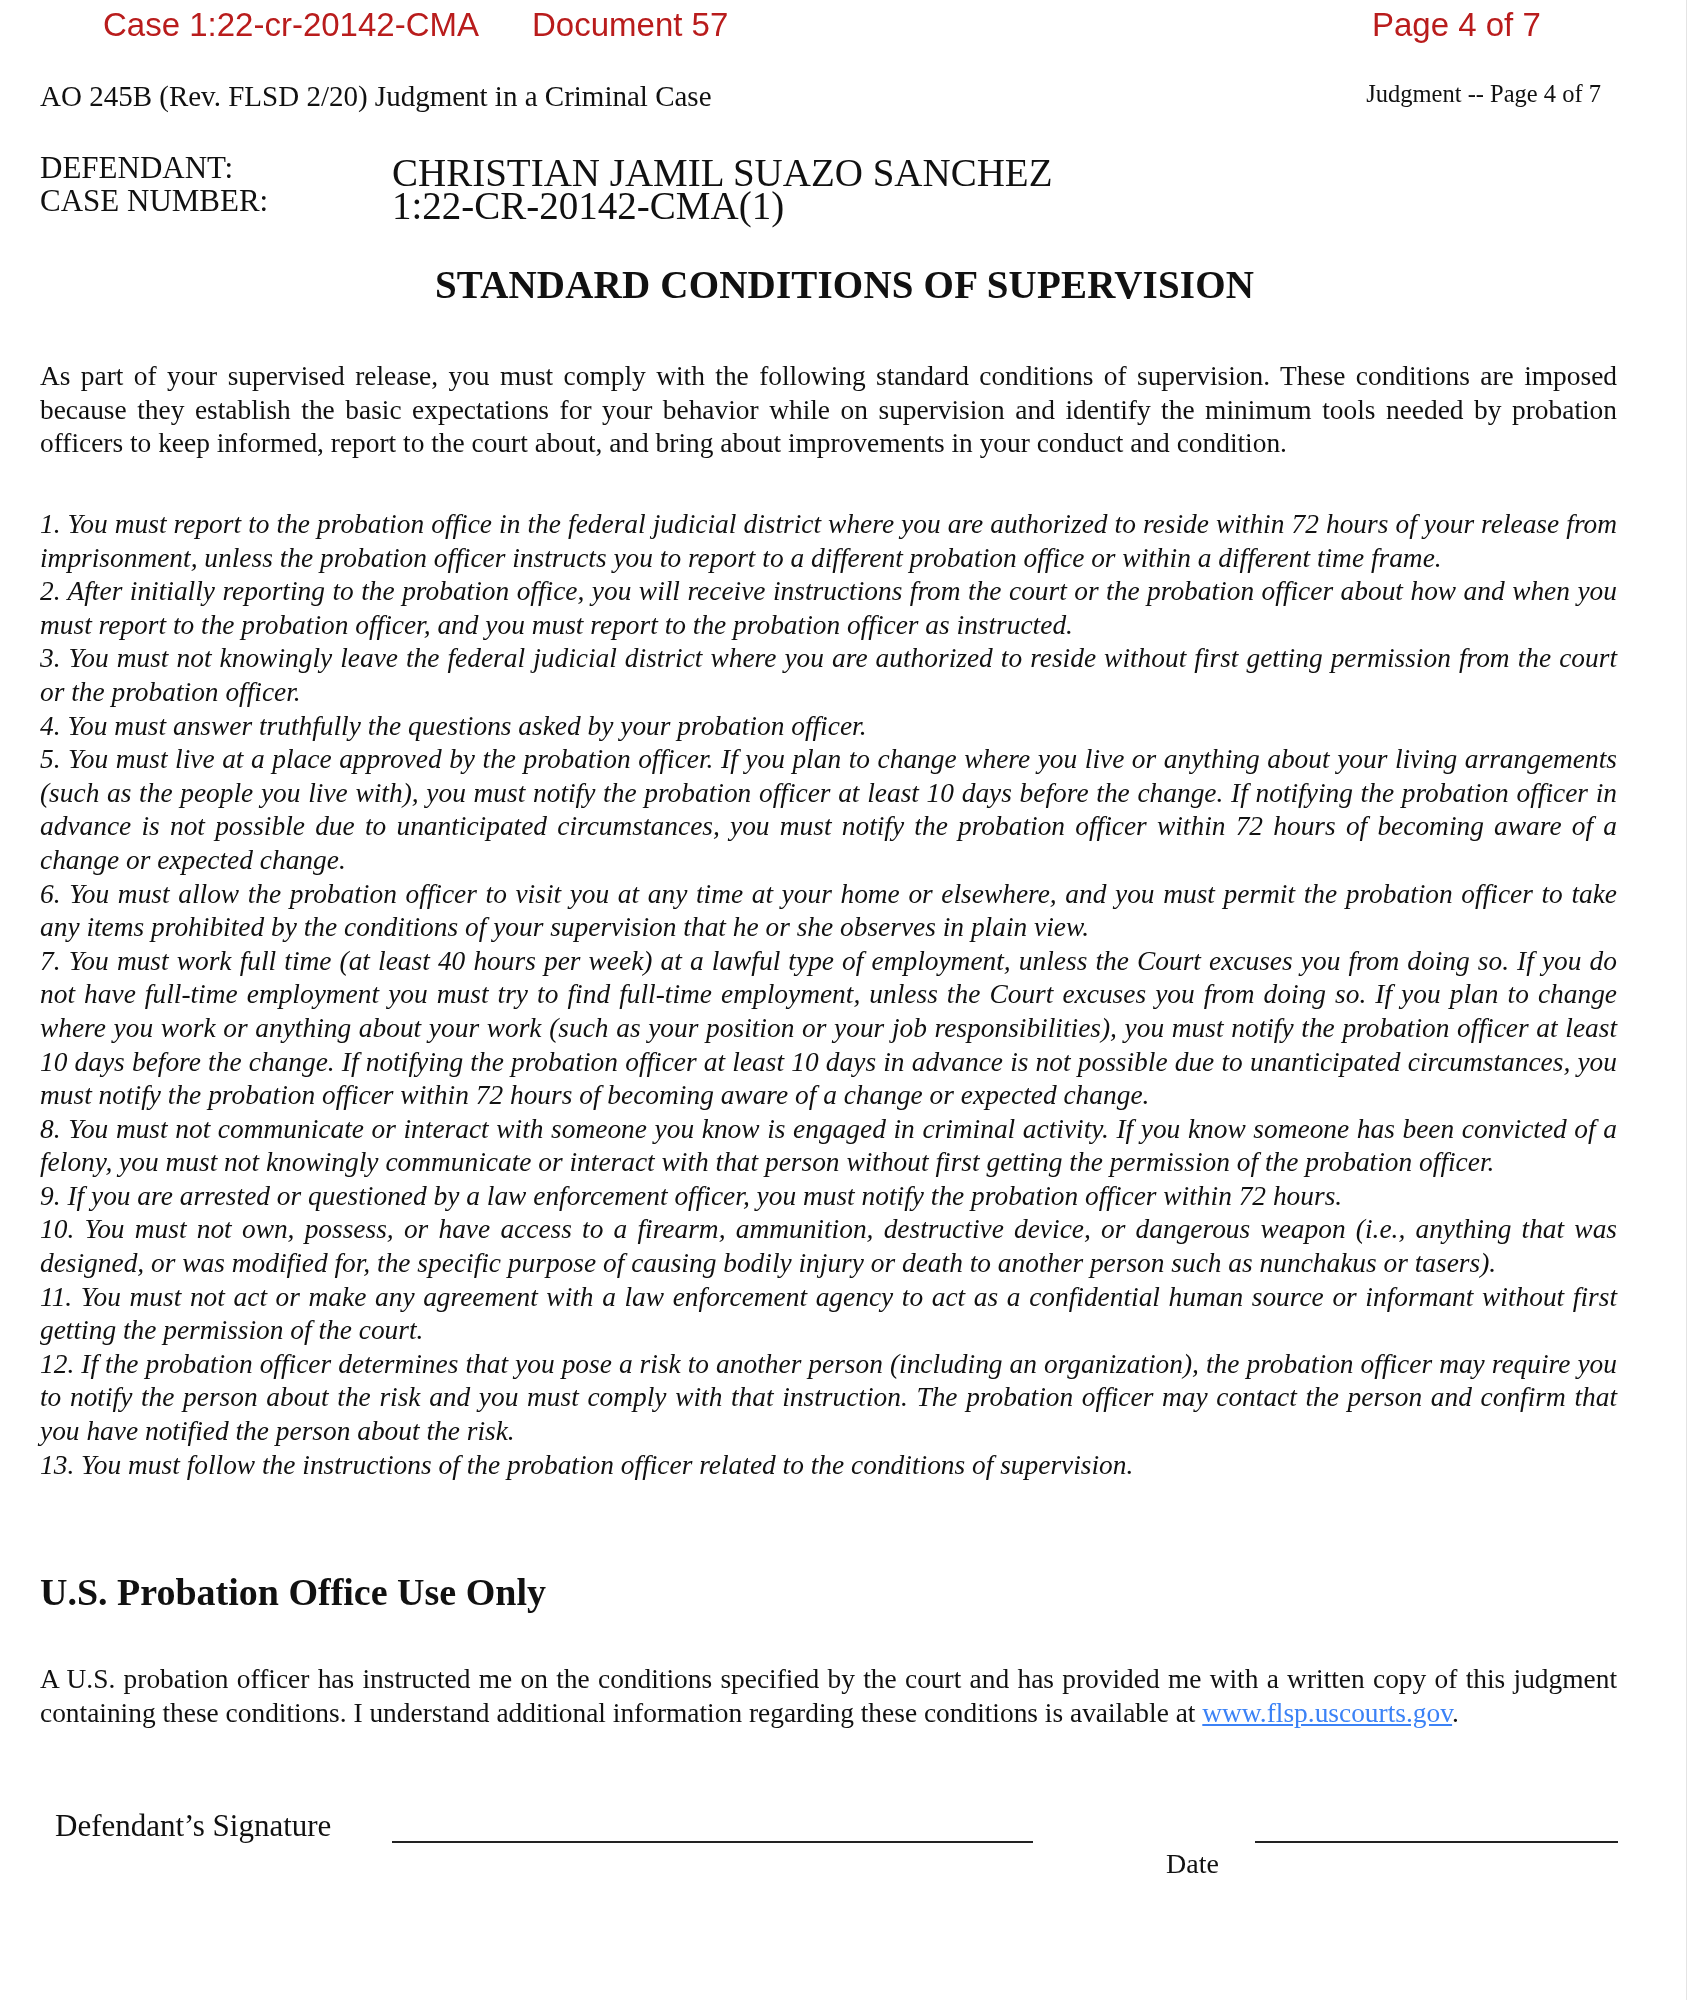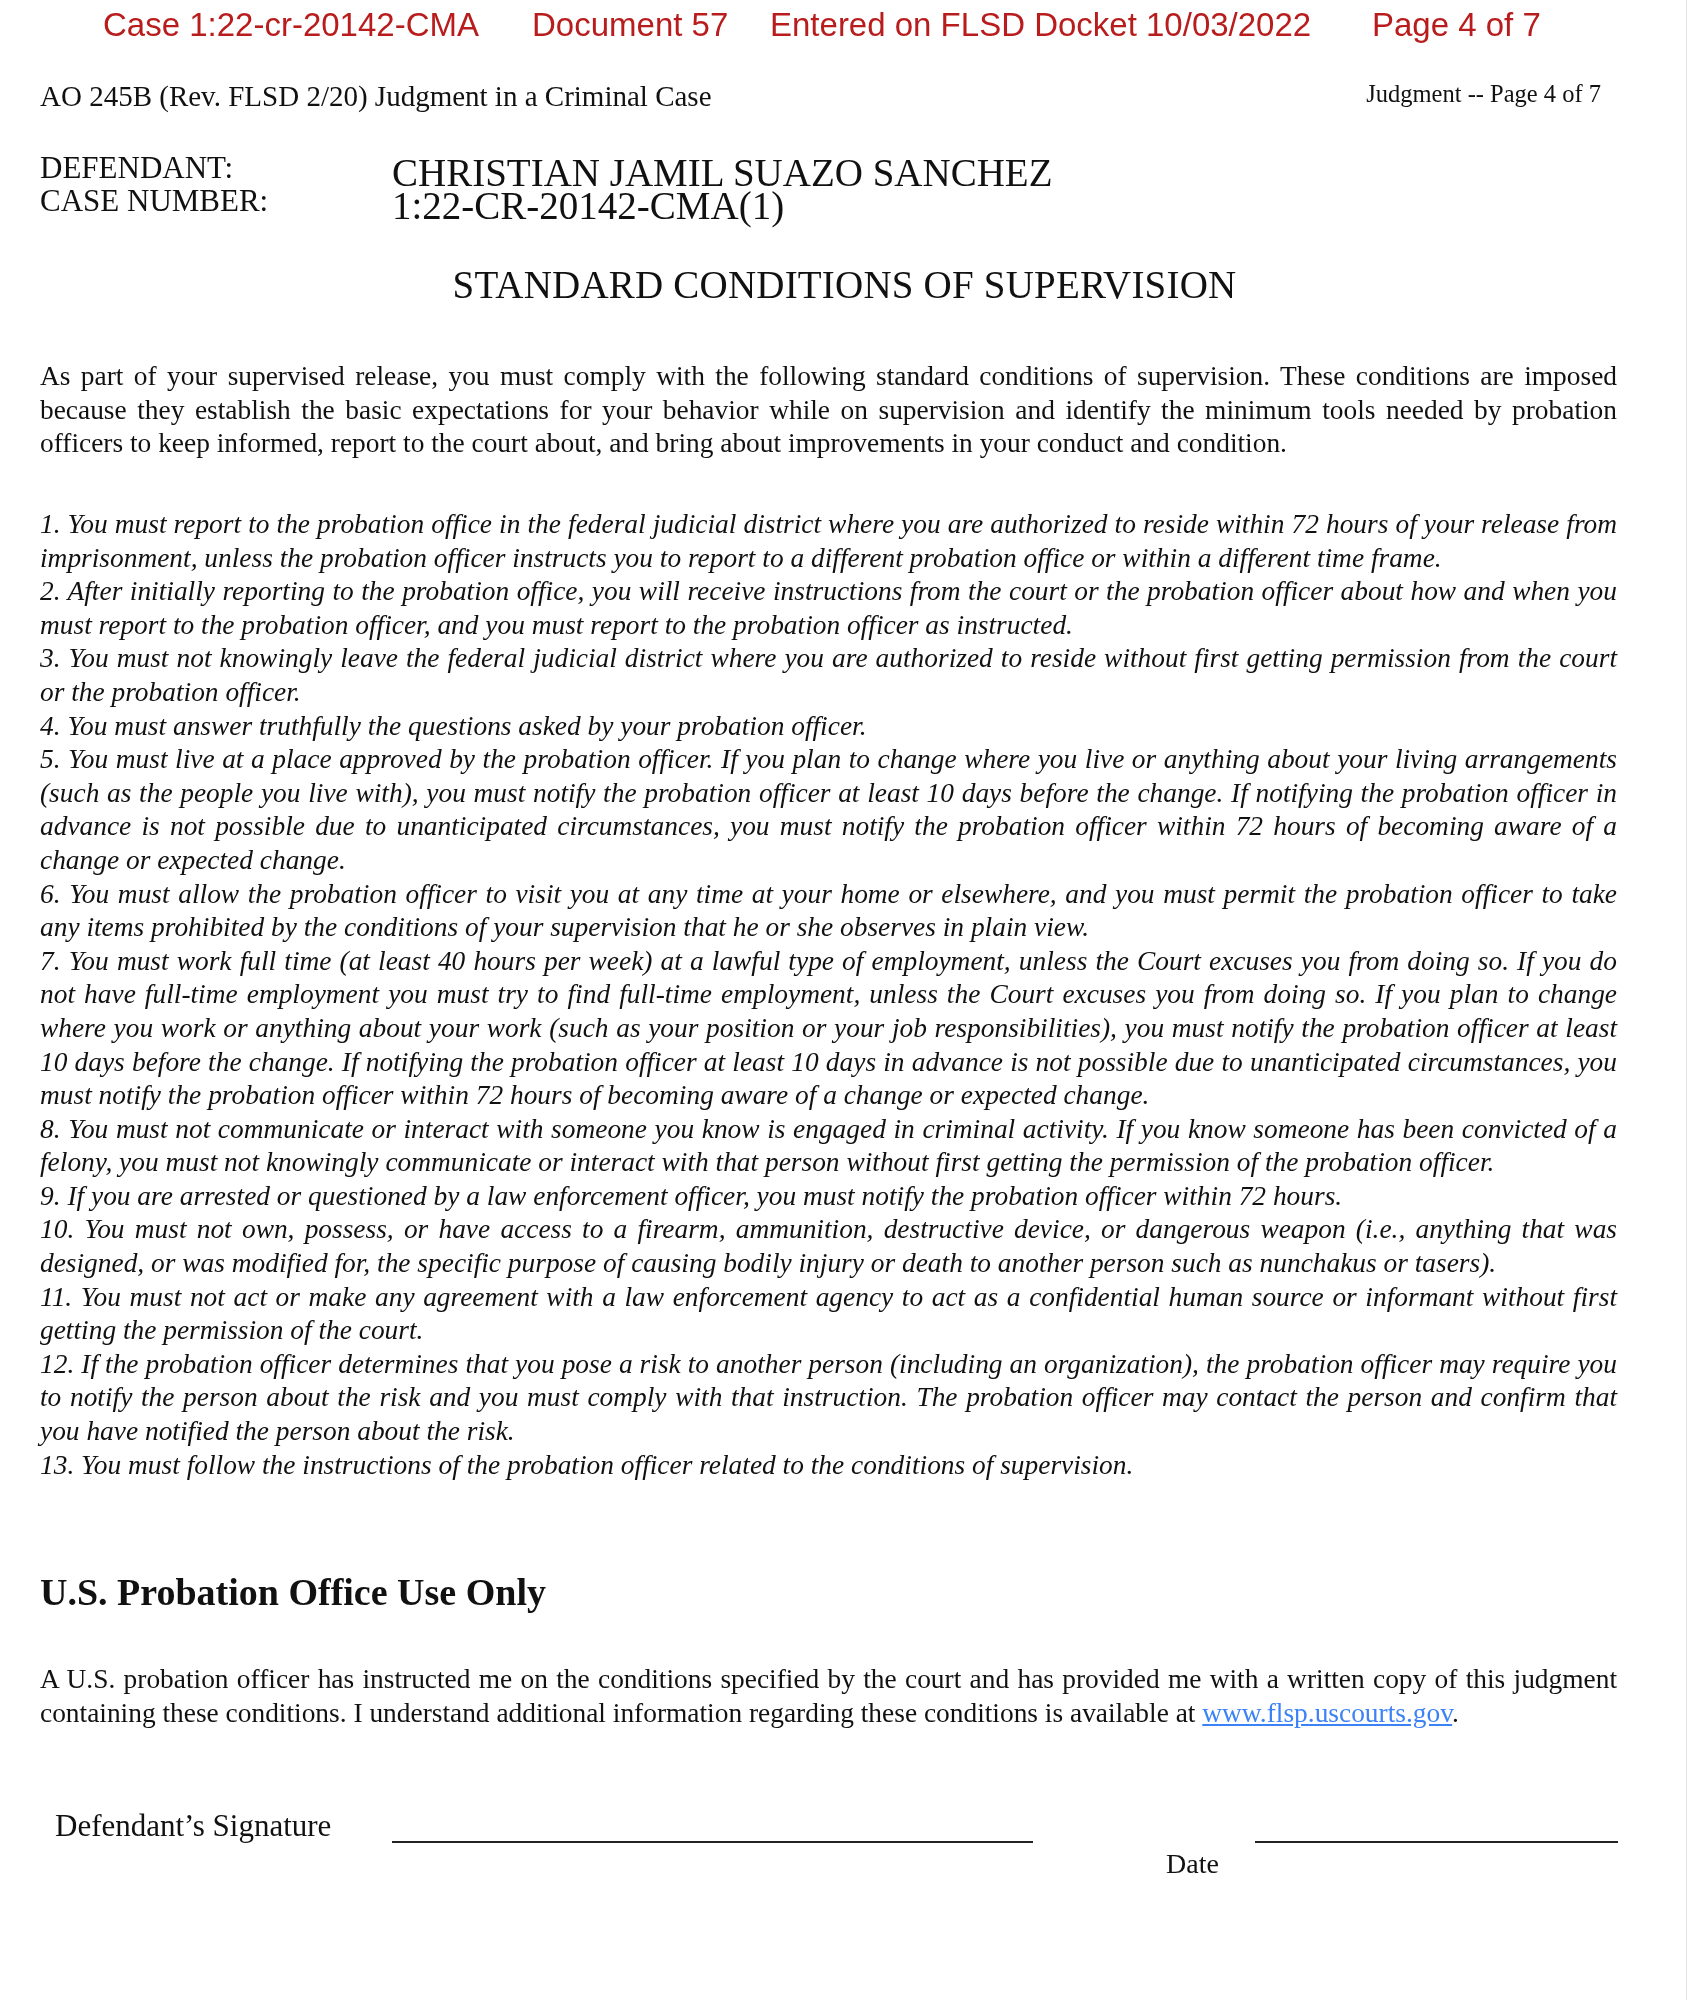--- a/index.html
+++ b/index.html
@@ -4,41 +4,40 @@
 <style>
   html, body { margin: 0; padding: 0; background: #ffffff; }
   body { width: 1689px; height: 2000px; position: relative; overflow: hidden; font-family: "Liberation Serif", serif; color: #111; }
   .abs { position: absolute; }
   #stamp { left: 0; top: 6px; width: 1689px; font-family: "Liberation Sans", sans-serif; font-size: 33px; color: #b91c1c; white-space: pre; }
   #stamp span { position: absolute; top: 0; }
   #form-id { left: 40px; top: 80px; font-size: 29px; text-align: right; }
   #page-ref { right: 88px; top: 80px; font-size: 24.5px; }
   .meta-label { left: 40px; font-size: 31px; }
   .meta-value { left: 356px; font-size: 39px; margin-left: 36px; }
-  #title { left: 0; width: 1689px; text-align: center; top: 262px; font-size: 39px; font-weight: normal; letter-spacing: 0.2px; }
+  #title { left: 0; width: 1689px; text-align: center; top: 262px; font-size: 39px; font-weight: bold; letter-spacing: 0.2px; }
   .body-text { left: 40px; width: 1577px; font-size: 27.4px; line-height: 33.6px; text-align: justify; }
   .body-text p { margin: 0; }
   #intro { top: 360px; }
   #conditions { top: 508px; font-style: italic; }
   #office-heading { left: 40px; top: 1570px; font-size: 38px; font-weight: bold; }
   #ack { top: 1663px; }
   #ack a { color: #3b82f6; text-decoration: underline; }
   #sig-label { left: 55px; top: 1808px; font-size: 31px; }
   #sig-line { left: 392px; top: 1841px; width: 641px; height: 0; border-top: 2px solid #222; }
   #date-label { left: 1166px; top: 1848px; font-size: 28px; }
   #date-line { left: 1255px; top: 1841px; width: 363px; height: 0; border-top: 2px solid #222; }
   #right-edge { right: 2px; top: 0; width: 1px; height: 2000px; background: #e4e4e4; }
 </style>
 </head>
 <body>
 
 <div id="stamp" class="abs">
   <span style="left:103px">Case 1:22-cr-20142-CMA</span>
   <span style="left:532px">Document 57</span>
-  <span style="left:770px">Entered on FLSD Docket 10/03/2022</span>
   <span style="left:1372px">Page 4 of 7</span>
 </div>
 
 <div id="form-id" class="abs">AO 245B (Rev. FLSD 2/20) Judgment in a Criminal Case</div>
 <div id="page-ref" class="abs">Judgment -- Page 4 of 7</div>
 
 <div class="abs meta-label" style="top:150px">DEFENDANT:</div>
 <div class="abs meta-value" style="top:150px">CHRISTIAN JAMIL SUAZO SANCHEZ</div>
 <div class="abs meta-label" style="top:183px">CASE NUMBER:</div>
 <div class="abs meta-value" style="top:183px">1:22-CR-20142-CMA(1)</div>

